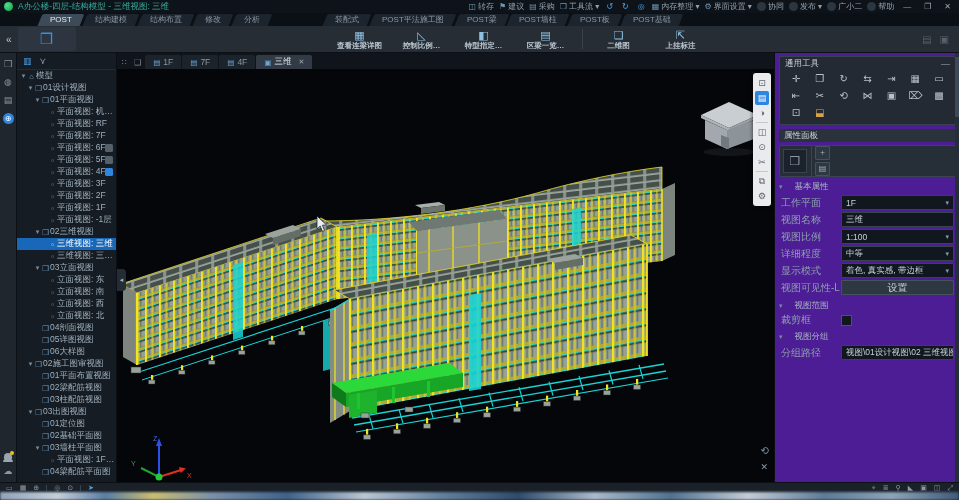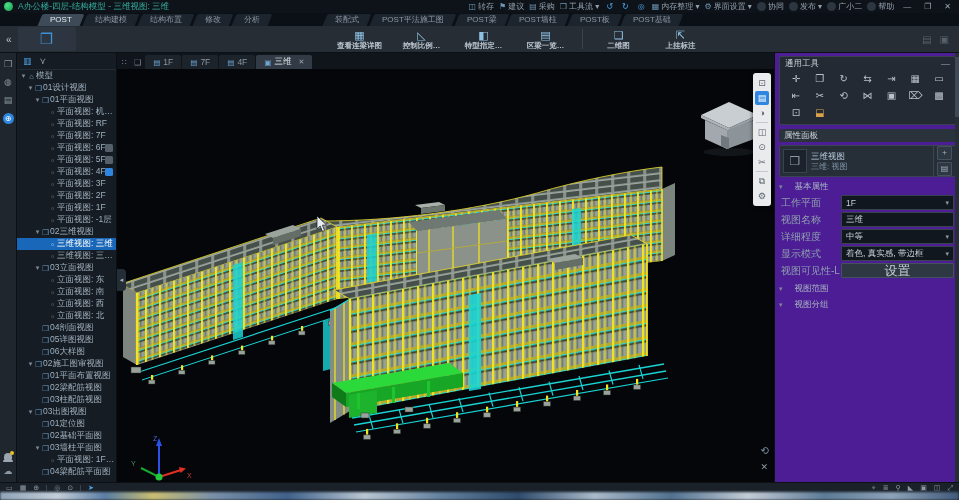--- a/index.html
+++ b/index.html
@@ -90,21 +90,21 @@
   .sellines i{font-size:8px;color:#7e93a5;line-height:10px;}
   .selbtns{display:flex;flex-direction:column;gap:2px;border-left:1px solid #3a4550;padding-left:3px;}
   .selbtns .sb{width:13px;height:12px;background:#2e3843;border:1px solid #45515d;color:#aab6c1;font-size:8px;line-height:11px;text-align:center;border-radius:1px;}
   .sect{height:13px;display:flex;align-items:center;gap:12px;font-size:8.5px;color:#a9b6c2;margin:3px 0 1px;text-align:right;}
   .sect .scaret{font-size:7px;color:#7d8a96;}
   .prow{display:flex;align-items:center;height:17px;padding:0 2px;}
   .plab{width:60px;font-size:10px;color:#8fa0ae;flex:none;white-space:nowrap;overflow:hidden;}
   .pctl{flex:1;min-width:0;}
   .psel,.pinp{height:13px;background:#11171e;border:1px solid #39434e;border-radius:1px;display:flex;align-items:center;justify-content:space-between;padding:0 4px;font-size:8.5px;color:#c7d0d8;white-space:nowrap;overflow:hidden;}
   .psel .dd{color:#8c98a4;font-size:7px;margin-left:3px;}
-  .pbtn{height:13px;background:#2e3843;border:1px solid #45515d;border-radius:1px;font-size:13px;color:#c7d0d8;text-align:center;line-height:13px;}
+  .pbtn{height:13px;background:#2e3843;border:1px solid #45515d;border-radius:1px;font-size:10px;color:#c7d0d8;text-align:center;line-height:13px;}
   .pchk{width:9px;height:9px;background:#11171e;border:1px solid #4a5560;display:inline-block;}
   .rpscroll{position:absolute;right:0;top:0;width:4px;height:100%;background:#262e37;}
   .rpscroll .thumb{width:4px;height:60px;background:#3d4956;margin-top:4px;}
   
   .statusbar{height:9px;background:#1a2129;border-top:1px solid #0c0f13;display:flex;align-items:center;padding:0 6px;flex:none;}
   .sic{font-size:7px;color:#8c98a4;margin-right:7px;line-height:9px;}
   .sic.blue{color:#4aa3e8;}
   .sdiv{width:1px;height:6px;background:#39434d;margin-right:7px;}
   .srt{margin-left:auto;display:flex;align-items:center;}
   .srt .sic{margin-right:0;margin-left:7px;}
@@ -667,24 +667,20 @@
           <span class="tgi warn">⬓</span>
         </div>
       </div>
 
       <div class="propshead">
         <span>属性面板</span>
       </div>
 
       <div class="selector">
         <span class="selthumb">❒</span>
-        <span class="sellines">
-          <b>三维视图</b>
-          <i>三维: 视图</i>
-        </span>
         <span class="selbtns">
           <span class="sb">＋</span>
           <span class="sb">▤</span>
         </span>
       </div>
 
       <div class="sect">
         <span class="scaret">▾</span>
         <span>基本属性</span>
       </div>
@@ -695,20 +691,27 @@
             <span class="dd">▾</span>
           </span>
       </div>
       <div class="prow">
         <span class="plab">视图名称</span>
         <span class="pctl pinp">
             <span>三维</span>
           </span>
       </div>
       <div class="prow">
+        <span class="plab">视图比例</span>
+        <span class="pctl psel">
+            <span>1:100</span>
+            <span class="dd">▾</span>
+          </span>
+      </div>
+      <div class="prow">
         <span class="plab">详细程度</span>
         <span class="pctl psel">
             <span>中等</span>
             <span class="dd">▾</span>
           </span>
       </div>
       <div class="prow">
         <span class="plab">显示模式</span>
         <span class="pctl psel">
             <span>着色, 真实感, 带边框</span>
@@ -717,24 +720,34 @@
       </div>
       <div class="prow">
         <span class="plab">视图可见性-L</span>
         <span class="pctl pbtn">设置</span>
       </div>
 
       <div class="sect">
         <span class="scaret">▾</span>
         <span>视图范围</span>
       </div>
+      <div class="prow" style="height:14px">
+        <span class="plab">裁剪框</span>
+        <span class="pchk"></span>
+      </div>
 
       <div class="sect">
         <span class="scaret">▾</span>
         <span>视图分组</span>
+      </div>
+      <div class="prow">
+        <span class="plab">分组路径</span>
+        <span class="pctl pinp">
+            <span>视图\01设计视图\02 三维视图</span>
+          </span>
       </div>
 
       <div class="rpscroll">
           <div class="thumb"></div>
         </div>
     </div>
   </div>
 
   <div class="statusbar">
     <span class="sic">▭</span>

